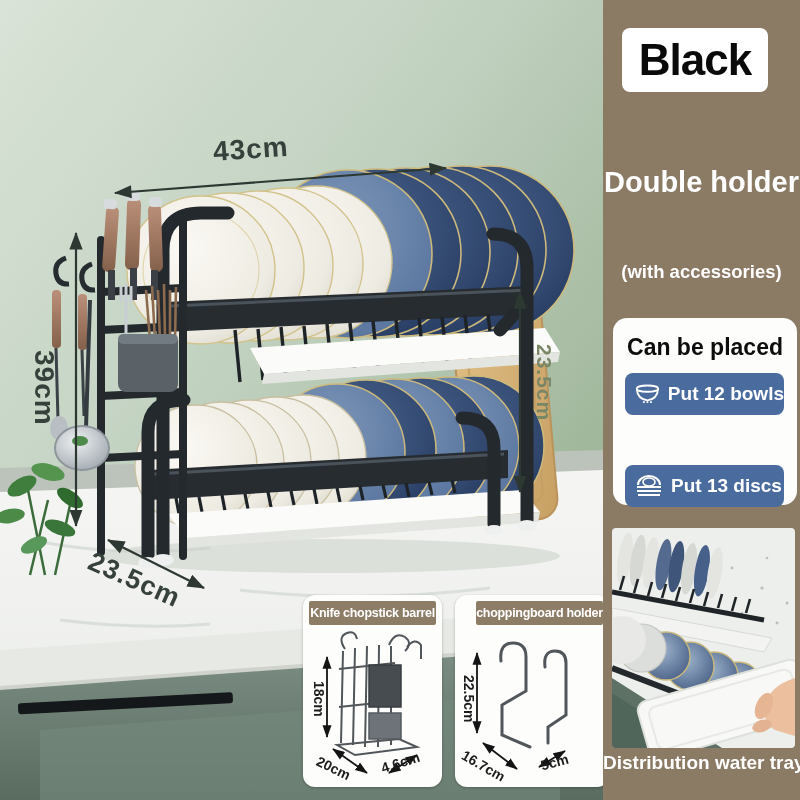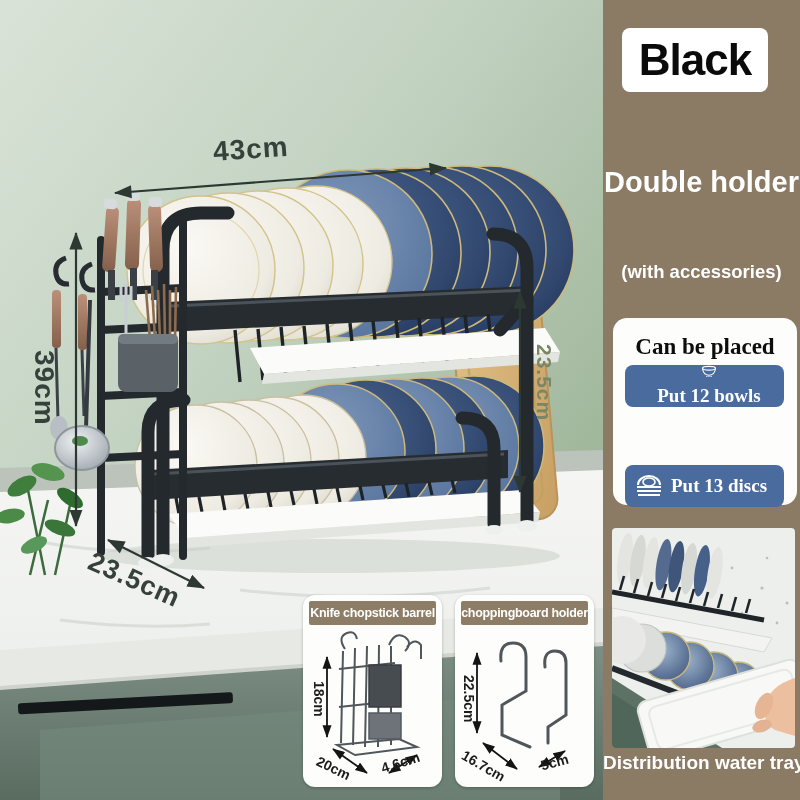--- a/index.html
+++ b/index.html
@@ -18,21 +18,21 @@
   .dim-width{left:212px;top:136px;font-size:28px;transform:rotate(-4deg);}
   .dim-height{left:60px;top:350px;font-size:28px;transform:rotate(90deg);}
   .dim-depth{left:96px;top:546px;font-size:27px;transform:rotate(24deg);}
   .dim-board{left:556px;top:344px;font-size:21px;color:#7a8766;transform:rotate(90deg);}
   
   .inset-card{
     position:absolute;top:595px;width:139px;height:192px;background:#fdfdfc;
     border-radius:12px;box-shadow:0 1px 3px rgba(0,0,0,.25);
   }
   .inset-1{left:303px;}
-  .inset-2{left:455px;}
+  .inset-2{left:455px;padding-left:15px;}
   .inset-header{
     margin:6px 6px 0 6px;height:24px;line-height:24px;border-radius:2px;
     background:var(--header-band,#8d7c66);color:#fff;font-weight:700;
     font-size:12.5px;text-align:center;white-space:nowrap;overflow:hidden;letter-spacing:-0.3px;
   }
   .inset-card svg{position:absolute;left:0;top:30px;}
   .idim{
     position:absolute;font-weight:700;color:#1c1c1c;font-size:14px;
     white-space:nowrap;transform-origin:0 0;
   }
@@ -51,28 +51,28 @@
     position:absolute;left:19px;top:28px;width:146px;height:64px;
     background:#fff;border-radius:8px;display:flex;align-items:center;justify-content:center;
   }
   .color-badge span{color:#0a0a0a;font-size:44px;font-weight:800;letter-spacing:-1px;}
   .subtitle1{position:absolute;left:0;top:166px;width:100%;text-align:center;
     font-size:29px;font-weight:700;}
   .subtitle2{position:absolute;left:0;top:236px;width:100%;text-align:center;
     font-size:18.5px;font-weight:700;margin-top:25px;}
   .place-card{
     position:absolute;left:10px;top:318px;width:184px;height:187px;
-    background:#fdfdfc;border-radius:14px;font-family:Liberation Serif, serif;
+    background:#fdfdfc;border-radius:14px;
   }
   .place-title{margin-top:16px;text-align:center;color:#0d0d0d;font-size:23px;font-weight:800;}
   .badge-btn{
     position:absolute;left:12px;width:159px;height:42px;border-radius:8px;
     background:var(--accent,#4a6b9e);display:flex;align-items:center;gap:7px;padding-left:9px;box-sizing:border-box;
   }
-  .badge-btn.b1{top:47px;flex-direction:column;}
+  .badge-btn.b1{top:55px;}
   .badge-btn.b2{top:115px;margin-top:32px;}
   .badge-btn span{color:#fff;font-size:19px;font-weight:800;white-space:nowrap;}
   .panel-photo{position:absolute;left:9px;top:528px;width:183px;height:220px;border-radius:4px;overflow:hidden;}
   .panel-caption{
     position:absolute;left:0;top:752px;width:100%;text-align:right;
     font-size:19px;font-weight:800;white-space:nowrap;
   }
 </style>
 </head>
 <body>

